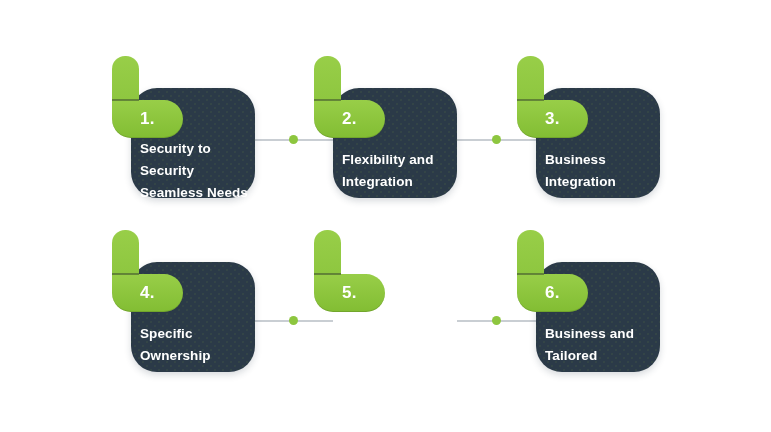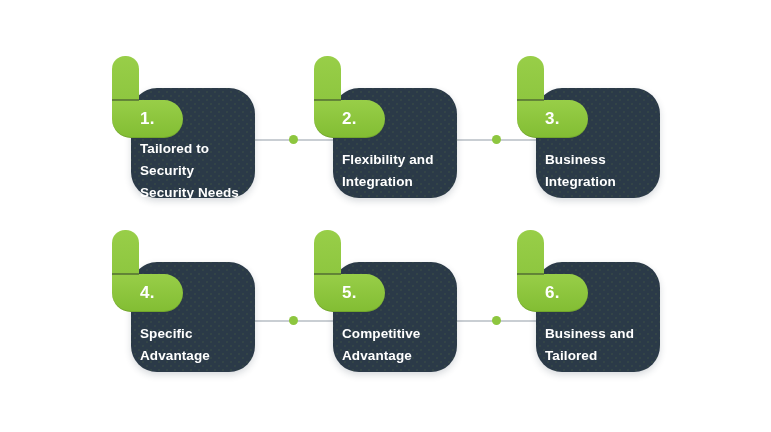--- a/index.html
+++ b/index.html
@@ -89,23 +89,23 @@
   <div class="dot" style="left:492px;top:135px;"></div>
 
   <div class="connector" style="left:255px;top:320px;width:78px;"></div>
   <div class="connector" style="left:457px;top:320px;width:79px;"></div>
   <div class="dot" style="left:289px;top:316px;"></div>
   <div class="dot" style="left:492px;top:316px;"></div>
 
   <div class="group" style="left:112px;top:56px;">
     <div class="card">
       <div class="title">
-        <div class="t-line">Tailored to</div>
+        <div class="t-line">Security to</div>
         <div class="t-line">Security</div>
-        <div class="t-line">Security Needs</div>
+        <div class="t-line">Seamless Needs</div>
       </div>
     </div>
     <div class="tab"></div>
     <div class="pill">
       <span>1.</span>
     </div>
     <div class="seam"></div>
   </div>
 
   <div class="group" style="left:314px;top:56px;">
@@ -135,39 +135,32 @@
     <div class="pill">
       <span>3.</span>
     </div>
     <div class="seam"></div>
   </div>
 
   <div class="group" style="left:112px;top:230px;">
     <div class="card">
       <div class="title">
         <div class="t-line">Specific</div>
-        <div class="t-line">Advantage</div>
+        <div class="t-line">Ownership</div>
         <div class="t-line"></div>
       </div>
     </div>
     <div class="tab"></div>
     <div class="pill">
       <span>4.</span>
     </div>
     <div class="seam"></div>
   </div>
 
   <div class="group" style="left:314px;top:230px;">
-    <div class="card">
-      <div class="title">
-        <div class="t-line">Competitive</div>
-        <div class="t-line">Advantage</div>
-        <div class="t-line"></div>
-      </div>
-    </div>
     <div class="tab"></div>
     <div class="pill">
       <span>5.</span>
     </div>
     <div class="seam"></div>
   </div>
 
   <div class="group" style="left:517px;top:230px;">
     <div class="card">
       <div class="title">

